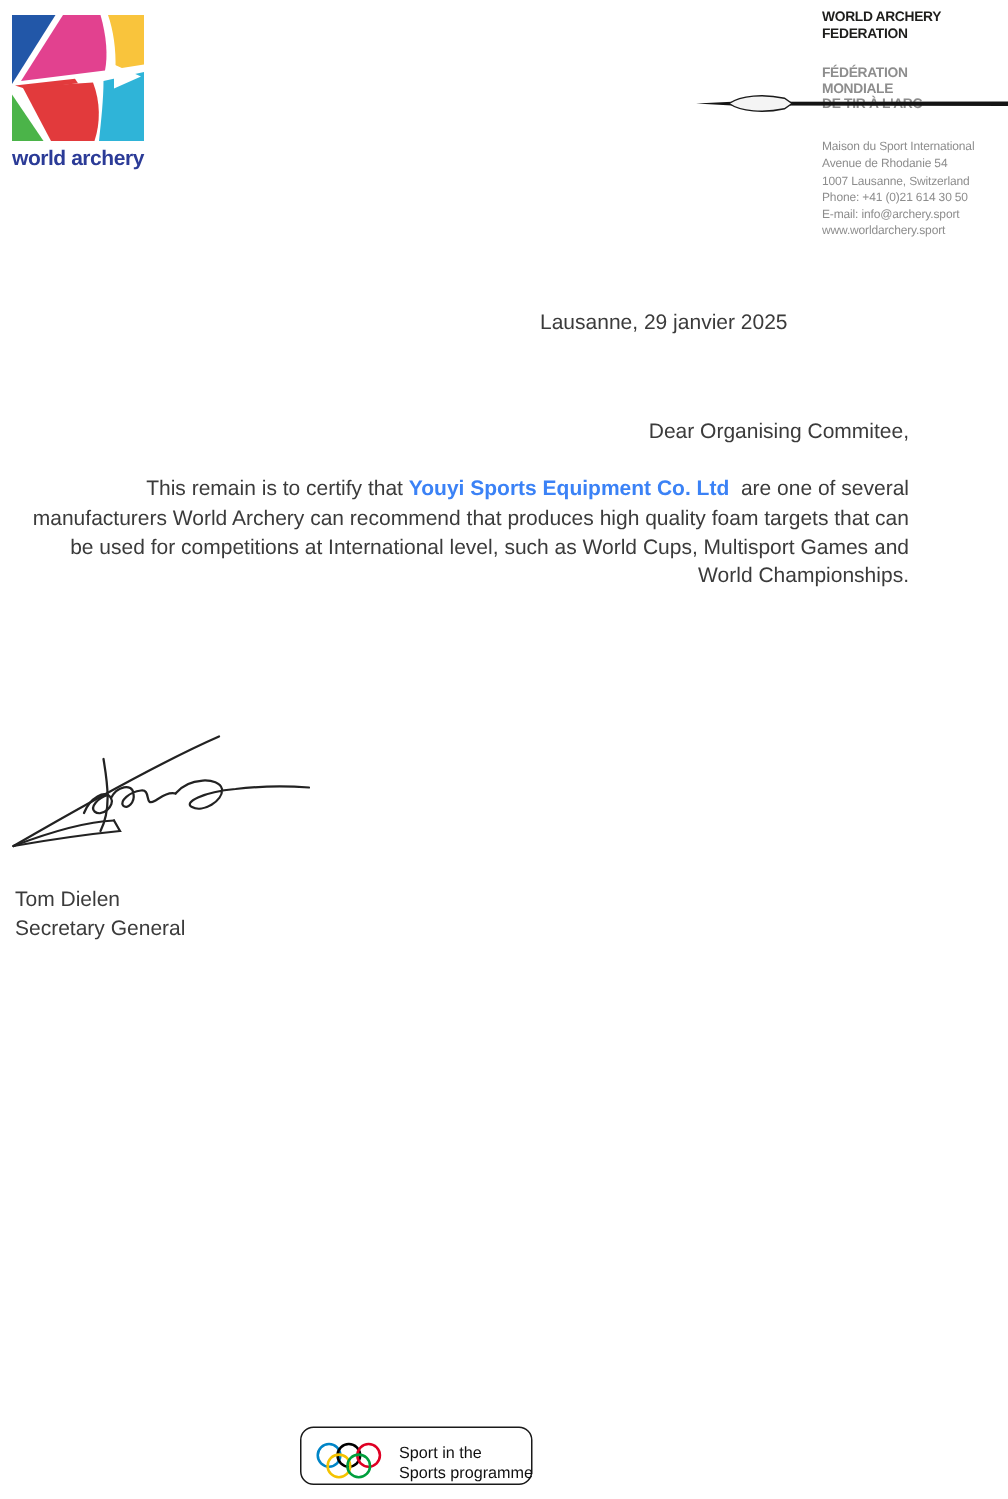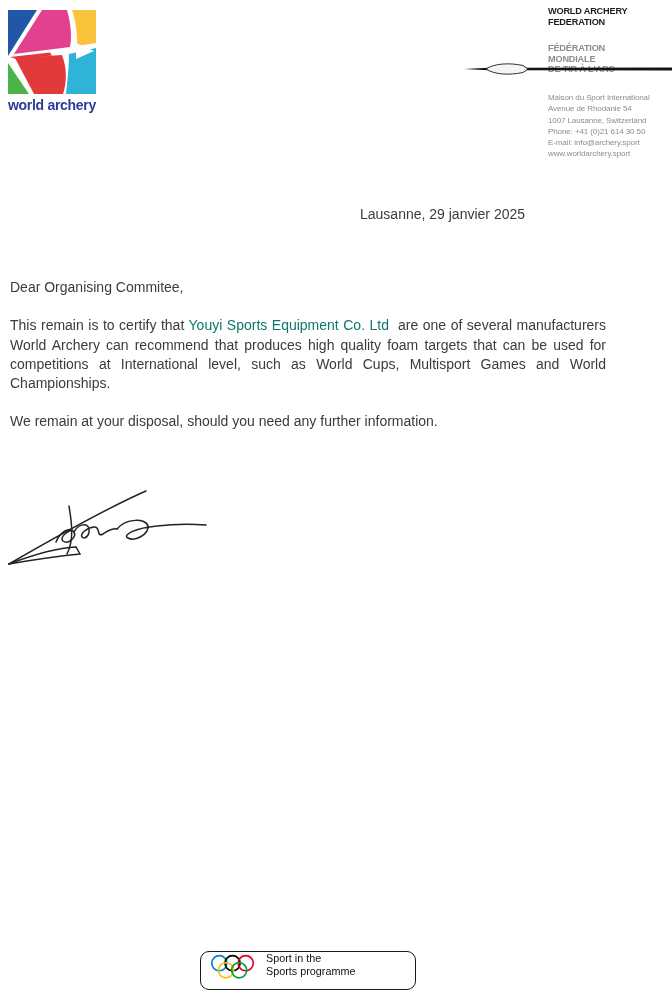--- a/index.html
+++ b/index.html
@@ -23,32 +23,32 @@
   .org-en { font-size:9.2px; font-weight:bold; color:#1d1d1b; line-height:10.6px; letter-spacing:-0.2px; }
   .org-fr { margin-top:16px; font-size:9.2px; font-weight:bold; color:#8d8d8d; line-height:10.6px; letter-spacing:-0.2px; }
   .hq-address { margin-top:17px; font-size:8px; color:#8d8d8d; line-height:11.3px; letter-spacing:-0.1px; }
 
   
   .arrow-graphic { position:absolute; left:462px; top:62px; width:210px; height:14px; }
 
   
   .dateline { position:absolute; left:332px; top:206px; font-size:14px;margin-left:28px; }
   .letter-body { position:absolute; left:10px; top:278px; width:596px; font-size:14px; line-height:19.2px; }
-  .letter-body p { margin:0 0 19.2px 0; }
+  .letter-body p { margin:0 0 19.2px 0;text-align:right; }
   .para-justify { text-align:justify; }
-  .bold-seg { font-weight:normal; color:#0f766e; }
+  .bold-seg { font-weight:bold; color:#3b82f6; }
 
   .signature { position:absolute; left:2px; top:482px; width:210px; height:92px; }
   .signer-block { position:absolute; left:10px; top:590px; font-size:14px; line-height:19.2px; }
 
   
   .olympic-badge {
-    position:absolute; left:200px; top:951px; width:216px; height:39px;
+    position:absolute; left:200px; top:951px; width:155px; height:39px;
     border:1.5px solid #1a1a1a; border-radius:9px;
-    display:flex; align-items:flex-start; padding:0 8px; gap:8px;
+    display:flex; align-items:flex-end; padding:0 8px; gap:8px;
   }
   .olympic-rings { flex:0 0 auto; }
   .badge-text { font-size:10.8px; line-height:13.2px; color:#111111; white-space:nowrap; }
 </style>
 </head>
 <body>
 
 <div class="page">
 
   <div class="wa-logo">
@@ -88,33 +88,36 @@
   <svg class="arrow-graphic" viewBox="0 0 210 14">
     <path fill="#141414" d="M2,7 L26,5.8 L210,5.6 L210,8.6 L26,8.3 Z"></path>
     <path fill="#f4f4f4" stroke="#1a1a1a" stroke-width="0.9" d="M24,7 C32,1.5 47,0.5 61,3.5 L66,7 L61,10.5 C47,13.5 32,12.5 24,7 Z"></path>
   </svg>
 
   <div class="dateline">Lausanne, 29 janvier 2025</div>
 
   <div class="letter-body">
     <p>Dear Organising Commitee,</p>
     <p class="para-justify"><span>This remain is to certify that </span><span class="bold-seg">Youyi Sports Equipment Co. Ltd</span><span>&nbsp; are one of several manufacturers World Archery can recommend that produces high quality foam targets that can be used for competitions at International level, such as World Cups, Multisport Games and World Championships.</span></p>
-    <p>We remain at your disposal, should you need any further information.</p>
   </div>
 
   <svg class="signature" viewBox="0 0 210 92" fill="none" stroke="#222222" stroke-width="1.5" stroke-linecap="round">
     <path d="M7,82 C45,60 105,26 144,9"></path>
     <path d="M7,82 C28,74 52,66 74,65"></path>
     <path d="M7,82 C30,78 58,74 78,72 L74,65"></path>
     <path d="M67,24 C70,42 72,58 65,72"></path>
     <path d="M54,60 C58,50 68,44 72,50 C75,55 66,63 61,59 C58,56 63,50 70,48"></path>
     <path d="M72,50 C76,42 86,40 87,47 C88,53 83,58 80,55 C78,52 84,46 92,45 C99,44 94,56 101,52 C106,49 110,46 115,47"></path>
     <path d="M115,47 C124,36 144,36 146,44 C147,52 133,60 126,56 C120,53 133,46 155,44 C172,42 190,42 204,43"></path>
   </svg>
 
+  <div class="signer-block">
+    <div>Tom Dielen</div>
+    <div>Secretary General</div>
+  </div>
 
   <div class="olympic-badge">
     <svg class="olympic-rings" width="49" height="30" viewBox="0 0 52 31" fill="none" stroke-width="1.8">
       <circle cx="11" cy="11.5" r="8" stroke="#0085c7"></circle>
       <circle cx="25" cy="11.5" r="8" stroke="#000000"></circle>
       <circle cx="39" cy="11.5" r="8" stroke="#df0024"></circle>
       <circle cx="18" cy="19" r="8" stroke="#f4c300"></circle>
       <circle cx="32" cy="19" r="8" stroke="#009f3d"></circle>
     </svg>
     <div class="badge-text">

